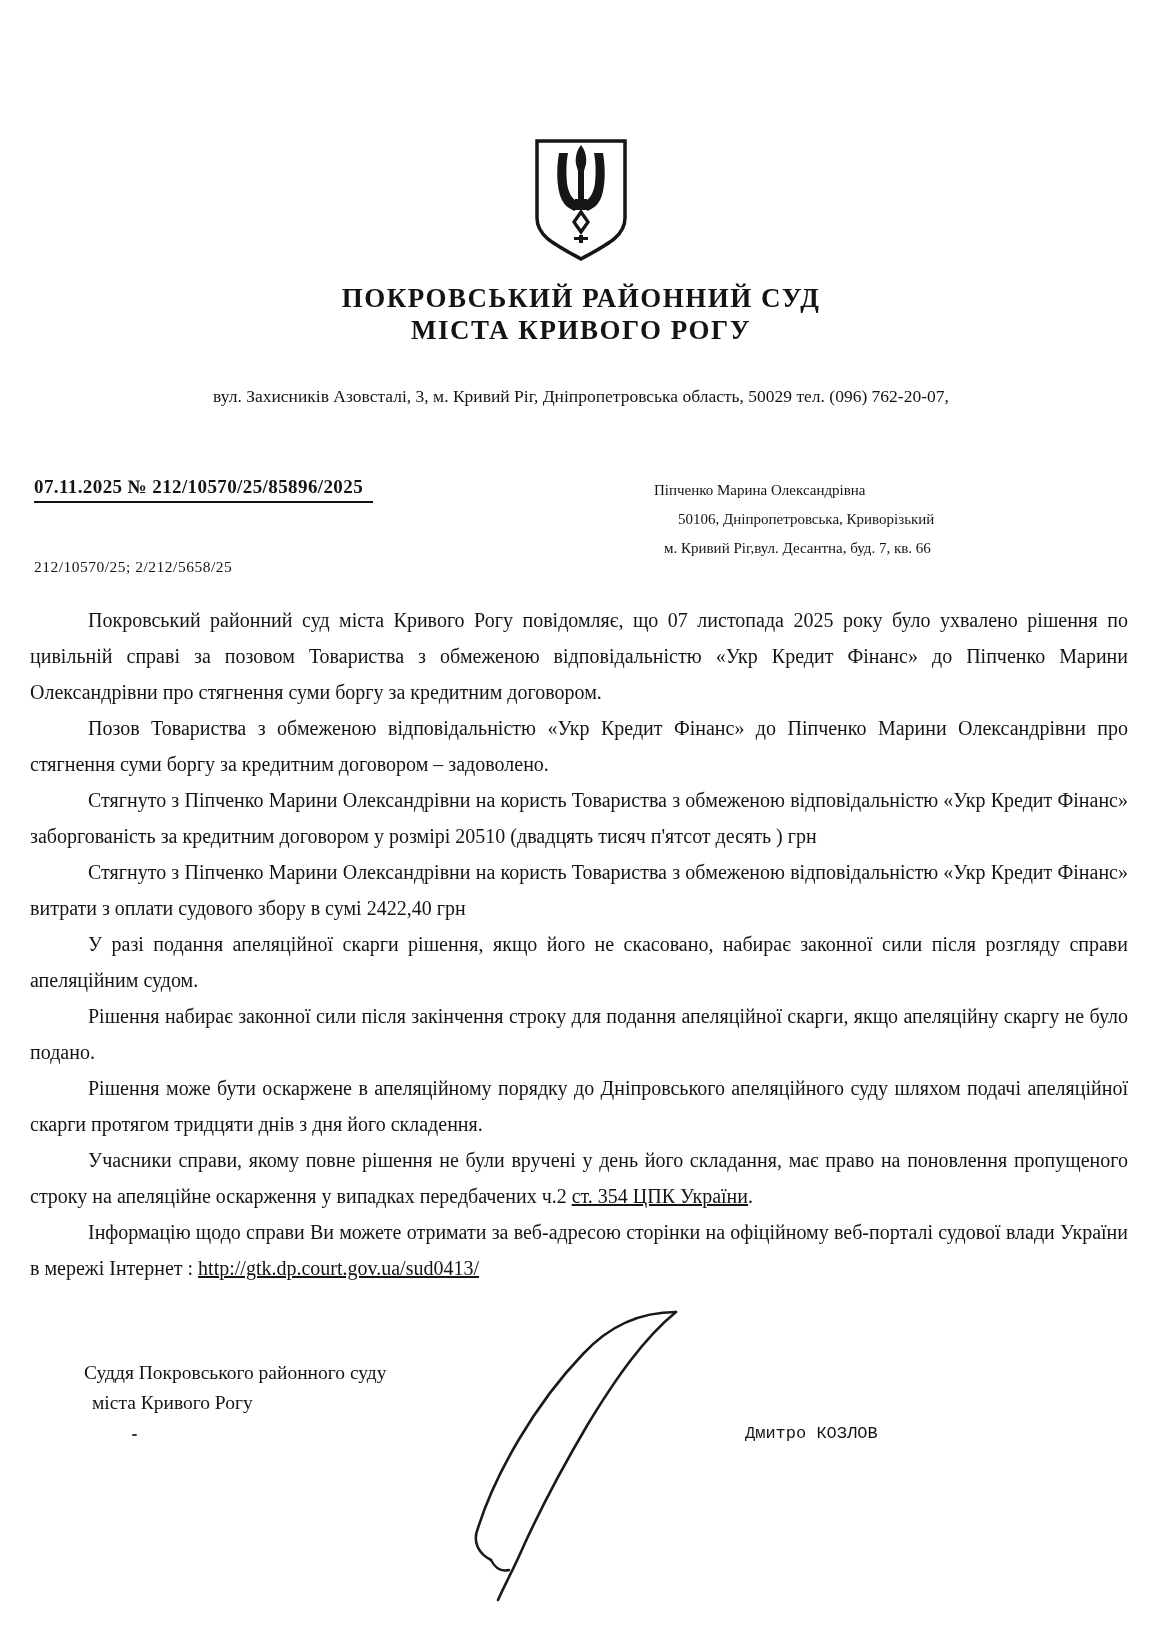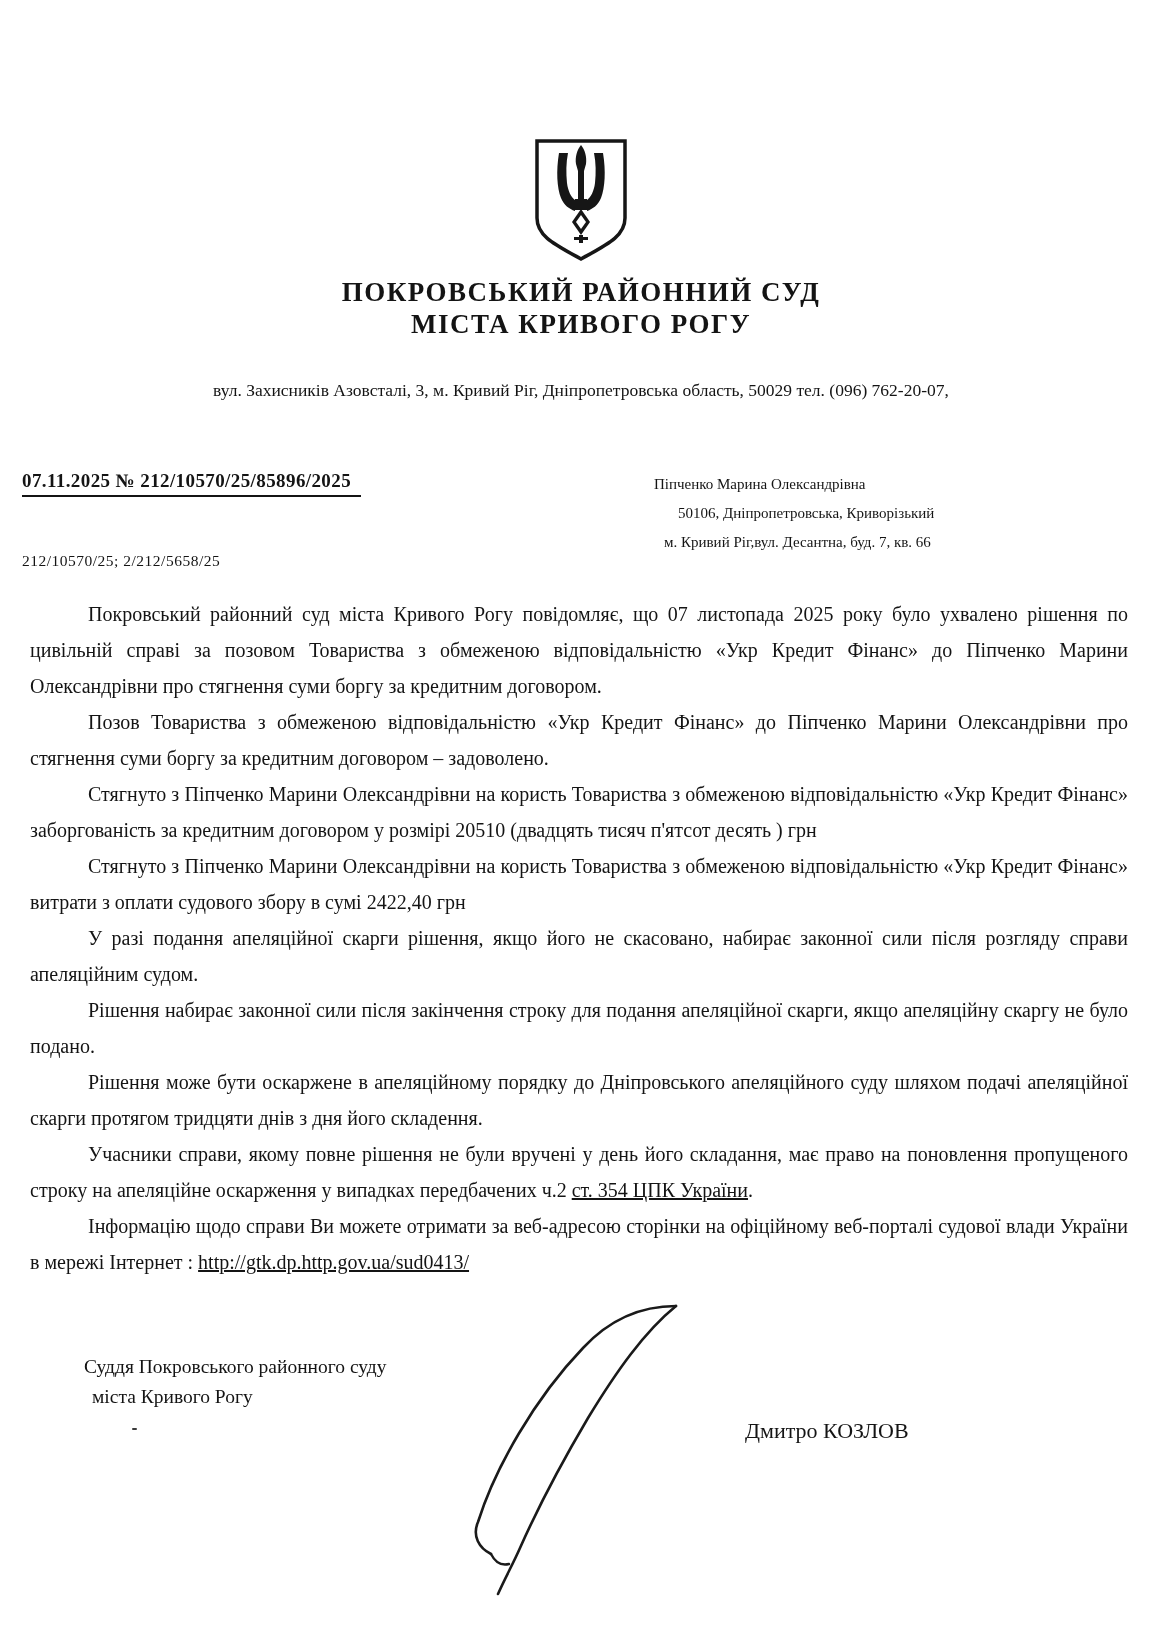--- a/index.html
+++ b/index.html
@@ -21,35 +21,36 @@
     justify-content: center;
   }
   .emblem-wrap svg { width: 104px; height: 140px; }
   
   .court-title {
     text-align: center;
     font-weight: bold;
     font-size: 27px;
     letter-spacing: 1.5px;
     line-height: 32px;
+    margin-top: 6px;
   }
   .address-block {
     text-align: center;
     font-size: 17.5px;
     line-height: 28px;
     margin-top: 36px;
   }
   .u { text-decoration: underline; }
   
   .ref-row {
     display: flex;
     justify-content: space-between;
     align-items: flex-start;
     margin-top: 66px;
-    padding: 0 36px 0 22px;
+    padding: 0 36px 0 34px;
   }
   .ref-left { width: 46%; }
   .date-line {
     font-size: 19px;
     font-weight: bold;
     letter-spacing: 0.4px;
     display: inline-block;
     border-bottom: 2.5px solid #141414;
     padding-bottom: 3px;
     padding-right: 10px;
@@ -102,21 +103,22 @@
     position: absolute;
     left: 425px;
     top: 0;
     width: 290px;
     height: 305px;
   }
   .judge-name {
     position: absolute;
     left: 745px;
     top: 122px;
-    font-size: 22px;
+    font-size: 17px;
+    font-family: Liberation Mono, monospace;
   }
 </style>
 </head>
 <body>
 
 <div class="page">
 
   <div class="emblem-wrap">
     <svg viewBox="0 0 104 140" aria-hidden="true">
       <path d="M8,5 H96 V82 C96,100 79,108 52,123 C25,108 8,100 8,82 Z" fill="none" stroke="#161616" stroke-width="3.5"></path>
@@ -156,21 +158,21 @@
 
   <div class="body-text">
     <p>Покровський  районний суд міста Кривого Рогу повідомляє, що 07 листопада 2025 року було ухвалено рішення по цивільній справі за позовом Товариства з обмеженою відповідальністю «Укр Кредит Фінанс» до Піпченко Марини Олександрівни  про стягнення суми боргу за кредитним договором.</p>
     <p>Позов Товариства з обмеженою відповідальністю «Укр Кредит Фінанс» до Піпченко Марини Олександрівни про стягнення суми боргу за кредитним договором – задоволено.</p>
     <p>Стягнуто з Піпченко Марини Олександрівни  на користь Товариства з обмеженою відповідальністю «Укр Кредит Фінанс»  заборгованість за кредитним договором у розмірі 20510 (двадцять тисяч п'ятсот десять ) грн</p>
     <p>Стягнуто з Піпченко Марини Олександрівни  на користь Товариства з обмеженою відповідальністю «Укр Кредит Фінанс» витрати з оплати судового збору в сумі 2422,40 грн</p>
     <p>У разі подання апеляційної скарги рішення, якщо його не скасовано, набирає законної сили після розгляду справи апеляційним судом.</p>
     <p>Рішення набирає законної сили після закінчення строку для подання апеляційної скарги, якщо апеляційну скаргу не було подано.</p>
     <p>Рішення може бути оскаржене в апеляційному порядку до Дніпровського апеляційного суду шляхом подачі апеляційної скарги протягом тридцяти днів з дня його складення.</p>
     <p><span>Учасники справи, якому повне рішення не були вручені у день його складання, має право на поновлення пропущеного строку на апеляційне оскарження у випадках передбачених ч.2 </span><span class="u">ст. 354 ЦПК України</span><span>.</span></p>
-    <p><span>Інформацію щодо справи Ви можете отримати за веб-адресою сторінки на офіційному веб-порталі судової влади України в мережі Інтернет : </span><span class="u">http://gtk.dp.http.gov.ua/sud0413/</span></p>
+    <p><span>Інформацію щодо справи Ви можете отримати за веб-адресою сторінки на офіційному веб-порталі судової влади України в мережі Інтернет : </span><span class="u">http://gtk.dp.court.gov.ua/sud0413/</span></p>
   </div>
 
   <div class="sig-section">
     <div class="judge-title">
       <div class="jt1">Суддя Покровського районного суду</div>
       <div class="jt2">міста Кривого Рогу</div>
       <div class="stray-mark" style="position:static;margin:16px 0 0 48px;"></div>
     </div>
     <svg class="signature-svg" viewBox="0 0 290 305" aria-hidden="true">
       <path d="M66,258 C54,252 47,240 53,226 C70,172 110,102 158,52 C184,24 214,10 251,10" fill="none" stroke="#1a1a1a" stroke-width="2.6" stroke-linecap="round"></path>

